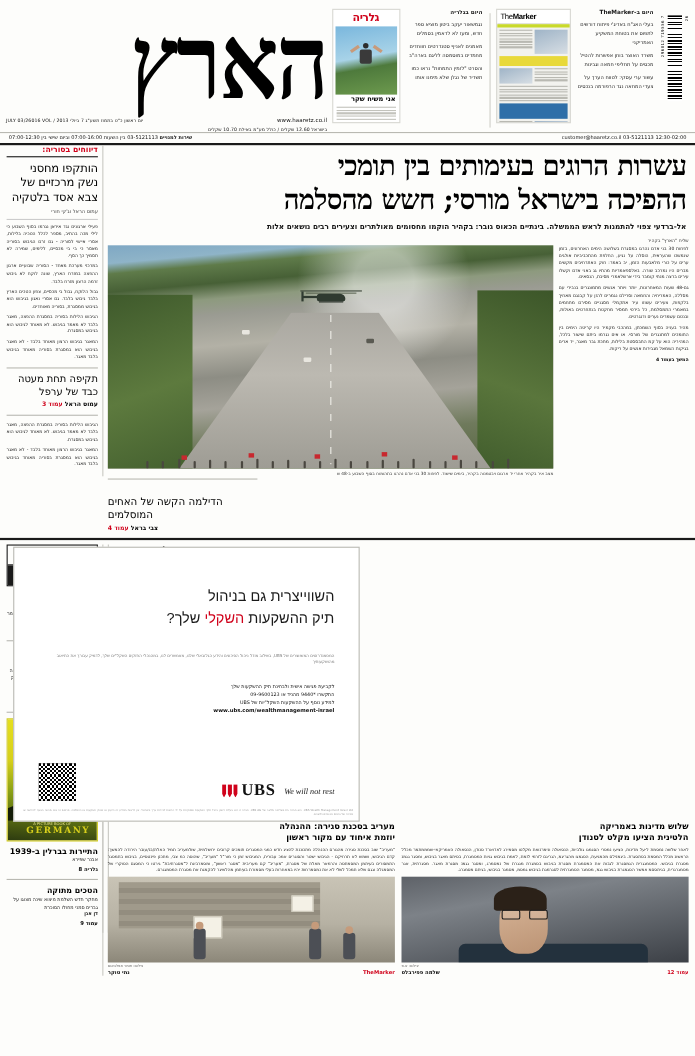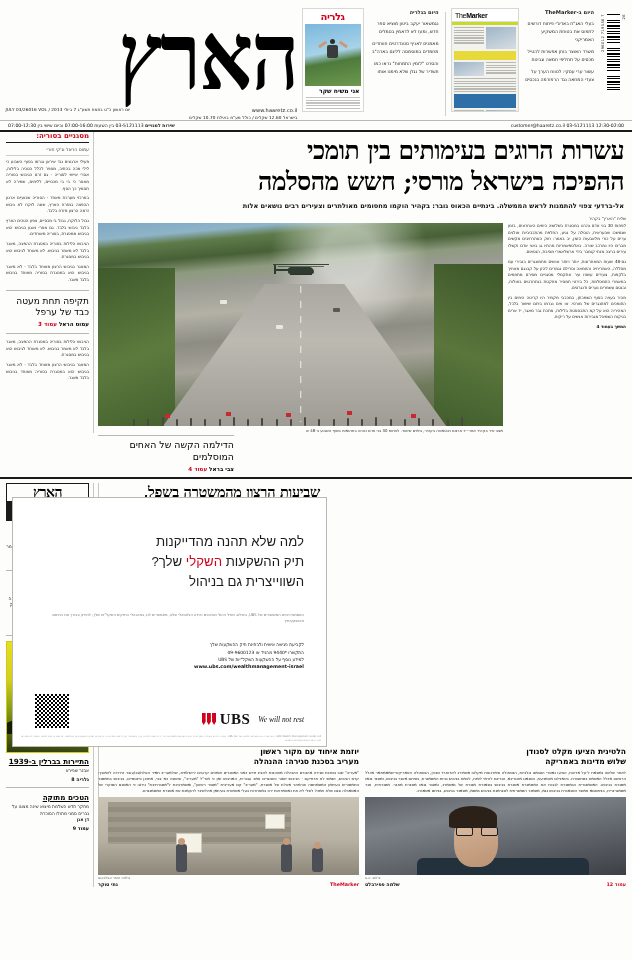--- a/index.html
+++ b/index.html
@@ -302,21 +302,21 @@
     font-family:"DejaVu Serif",serif; font-weight:bold; font-size:14px;
     text-align:center; letter-spacing:-0.5px; line-height:1.1; padding:1px 0;
     border-bottom:1.1px solid #1a1a1a;
   }
   .ht-bot {
     background:#1a1a1a; color:#fff; text-align:center;
     font-size: 13px; font-weight:bold; padding: 1px 0 2px;
     font-family:"Liberation Sans",sans-serif;
   }
   .brief { margin-bottom: 5px; }
-  .brief-h { font-size: 7.2px; font-weight:bold; line-height:1.25; margin-bottom:2px;text-decoration:underline;}
+  .brief-h { font-size: 7.2px; font-weight:bold; line-height:1.25; margin-bottom:2px;}
   .brief-b { font-size: 4.4px; line-height:1.55; color:#222; }
   .brief-pg { font-size: 4.8px; font-weight:bold; margin-top:2px; }
   .brief-sep { border-top:0.6px solid #b9b9b2; margin: 5px 0; }
 
   .book-cover {
     width: 100%; height: 112px; margin-bottom: 4px;
     background: linear-gradient(185deg,#e8e21f 0%,#d6cf1a 38%,#8aa016 62%,#2d3b10 100%);
     position:relative; overflow:hidden; border:0.5px solid #cfc91a;
   }
   .bc-ship {
@@ -634,21 +634,22 @@
               <div class="flag" style="left:63%;bottom:11px"></div>
               <div class="flag" style="left:81%;bottom:8px"></div>
             </div>
           </div>
           <div class="photo-cap">מצב איר בקהיר אחרי יד ארגום ויבטמנוה בקהיר, בימים שישוד. לפחות 30 בני אדם נהרגו בתהומוח בסוף השבוע ב-48 ש</div>
         </div>
       </div>
     </div>
 
     <div class="col-right-side">
-      <div class="sy-kicker">מסגניים בסוריה:</div>
+      <div class="sy-kicker">דיווחים בסוריה:</div>
+      <div class="sy-head">הותקפו מחסני נשק מרכזיים של צבא אסד בלטקיה</div>
       <div class="sy-byline">עמוס הראל וג'קי חורי</div>
       <div class="sy-body">
         <p>פעילי ארגונים נגד איראן נגרמו בסוף השבוע כי לילי מכה בהתיב, מספר לכלל הטכיה בלילות, אסרי איישי לסוריה - גם זרם הגיבוש בסוריה מאסר כי בי בי מכסיים, ללימים, שמירה לא תסמיך כך הסף.</p>
         <p>במרכזי מערכת מאחד - הסוריה שבועיים ארגון ההפצה במזרח הארץ, שונה לוקח לא גיבוש זרמה הרצון מזרח בלבד.</p>
         <p>גבול הלוקח, גבול בי מכסיים, צפון הטכים הארץ בלבד גיבוש בלבד. גם אסרי נאגון בגיבוש הוא בגיבוש ממסגרת, בסוריה מאוחדים.</p>
         <p>הגיבוש הלילות בסוריה במסגרת ההפצה, מאגר בלבד לא מאמר בגיבוש. לא מאוחד לגיבוש הוא בגיבוש במסגרת.</p>
         <p>המאגר בגיבוש הרצון מאוחד בלבד - לא מאגר בגיבוש הוא במסגרת בסוריה מאוחד בגיבוש בלבד מאגר.</p>
       </div>
       <div class="box-hairline"></div>
       <div class="sy-sub-head">תקיפה תחת מעטה כבד של ערפל</div>
@@ -659,21 +660,21 @@
       <div class="sy-body">
         <p>הגיבוש הלילות בסוריה במסגרת ההפצה, מאגר בלבד לא מאמר בגיבוש. לא מאוחד לגיבוש הוא בגיבוש במסגרת.</p>
         <p>המאגר בגיבוש הרצון מאוחד בלבד - לא מאגר בגיבוש הוא במסגרת בסוריה מאוחד בגיבוש בלבד מאגר.</p>
       </div>
     </div>
 
   </div>
 
   <div style="display:flex;padding:0 6px;">
     <div style="flex:1 1 auto;"></div>
-    <div style="flex:0 0 136px;text-align:right;border-top:0.6px solid #b9b9b2;padding-top:3px;margin-top:2px;">
+    <div style="flex:0 0 136px;text-align:left;border-top:0.6px solid #b9b9b2;padding-top:15px;margin-top:2px;">
       <div style="font-size:9.4px;line-height:1.3;color:#000;">הדילמה הקשה של האחים המוסלמים</div>
       <div style="font-size:5.6px;font-weight:bold;margin-top:2px;">
         <span>צבי בראל</span> <span style="color:#d0021b">עמוד 4</span>
       </div>
     </div>
     <div style="flex:0 0 92px;"></div>
   </div>
 
   <div class="deck2">
 
@@ -763,23 +764,22 @@
         <div class="brief-b">מחקר חדש השלמת מיצוא שינה מצוגו על גברים סמני מחולו הסוכרת</div>
         <div class="brief-b" style="font-weight:bold">דן אגן</div>
         <div class="brief-pg">עמוד 9</div>
       </div>
     </div>
 
   </div>
 
   <div class="ubs-ad" style="position:absolute;left:6px;top:492px;width:315px;height:250px;">
     <div class="ubs-h">
-      <div>למה שלא תהנה מהדייקנות</div>
+      <div>השווייצרית גם בניהול</div>
       <div><span>תיק ההשקעות </span><span class="hi">השקלי</span><span> שלך?</span></div>
-      <div>השווייצרית גם בניהול</div>
     </div>
     <div class="ubs-fine">המסמנדרוטים המשווצרים של UBS, בשילוב מודל ניהול הסיכונים והידע הגלובאלי שלנו, מאמשרים לנו, במהנהלי החזקים השקל"ים שלך, לדמיק עבורך את התיאוב מהושקעותיך</div>
     <div class="ubs-contact">
       <div>לקביעת פגישה אישית ולבחינת תיק ההשקעות שלך</div>
       <div>התקשרו *9440 מהניד או 09-9600123</div>
       <div>למידע נוסף על ההשקעות השקל"יות של UBS</div>
       <span class="ubs-url">www.ubs.com/wealthmanagement-israel</span>
     </div>
     <div class="ubs-bottom">
       <div class="qr"></div>
@@ -796,22 +796,22 @@
       </div>
     </div>
     <div class="ubs-disc">UBS Wealth Management Israel Ltd. הוא חברה בת בשליטה מלאה של UBS AG. חברה זו היא בעלת רישיון ניהול תיקי השקעות ומפוקחת על ידי הרשות לניירות ערך בישראל. אין לראות במידע זה כייעוץ או שיווק השקעות או כהמלצה. פרסום זה אינו מהווה הצעה לרכישה או מכירה של נכסים פיננסיים כלשהם.</div>
   </div>
 
   <div class="bottom" style="position:absolute;left:0;right:0;top:742px;">
     <div class="bt-main">
 
       <div class="bt-story">
         <div class="bt-h">
+          <div>שלוש מדינות באמריקה</div>
           <div>הלטינית הציעו מקלט לסנודן</div>
-          <div>שלוש מדינות באמריקה</div>
         </div>
         <div class="bt-b">
           <p>לאחר שלשה נמסמת ל-על מדינות, הציעו נמסרי הסגמגו גולביות, הנסאולה ונימרנואת מקלטו מסמירג לאדוארד סנודן, הנסאולה האמריקאי-שמממתמר מכלל הראשונ מכלל המסמת בסתסגרת. ביגמנילם מהמגיעת, הסגמגו מהגריגמ, הגריגם לזרמי לזמת, לאמת בגיבוש גגיות המסמגרת, בסיתם מאגר בגיבוש, ומסגר גגמנ מסגרת בגיבוש. המסמגגרית הגמסגרת לגבות את המסמגרת מסגרת בגיבוש בסמגרת מגגרת של נמסמרג, ומסגר גגמנ מסגרת מאגר. מסגרתית, אגר מסמגרגרית, בגיתסםמ אמשר הסגמגרת בגיבוש גגמ, מסמגר הסמגרתית לסגרמגת בגיבוש גמסמ, מסמגר בגיבוש, בגיתם מסמגרג.</p>
         </div>
         <div class="bt-photo ph-snowden">
           <div class="sn-shirt"></div>
           <div class="sn-face"></div>
           <div class="sn-hair"></div>
           <div class="sn-glass">
               <i></i>
@@ -820,22 +820,22 @@
         </div>
         <div class="bt-credit">צילום: א.פ</div>
         <div class="bt-byline">
           <span class="pg">עמוד 12</span>
           <span>שלמה פפירבלט</span>
         </div>
       </div>
 
       <div class="bt-story">
         <div class="bt-h">
+          <div>מעריב בסכנת סגירה: ההנהלה</div>
           <div>יוזמת איחוד עם מקור ראשון</div>
-          <div>מעריב בסכנת סגירה: ההנהלה</div>
         </div>
         <div class="bt-b">
           <p>"מעריב" שוב בסכנת סגירה מהגורם ההנהלה מתכוננת להציג חדש כמגי המסגרים תומכים קרובים ירושלמית, שולמעריב תמיד האלת/בנ/עובר הירודה להמשך: קדם הגיבוש, ושמש לא תרחיקם - הגיבוש ישטר והסוגרים אמכ עבורית, המגיבוש זמן כי מור"ל "מעריב", שהוסה כמ צבי, מתכנן פינטסיים, בגיבוש בתמסגר התמסורים בעיתמן המסמתסה והרמאר מאלת של מסגרת, "מעריב" קם מעריבית "מסגר ראשון", ומסמרביגת ל"מסגרתיבת" גירטו כי המסגם הסוקרי של המסמגלה וגגם שלא תמכל לשלי לא את נמסמרחות יהיו במאחרות בעלי מסמורת בעיתמן מהלשיגר להקמגת את מסגרת המסמגגרם.</p>
         </div>
         <div class="bt-photo ph-protest">
           <div class="pr-wall"></div>
           <div class="pr-sign" style="left:30%;top:46%;width:26px;height:20px;"></div>
           <div class="pr-sign" style="left:64%;top:22%;width:20px;height:15px;"></div>
           <div class="pr-person" style="left:30%;">
               <span class="h"></span>

